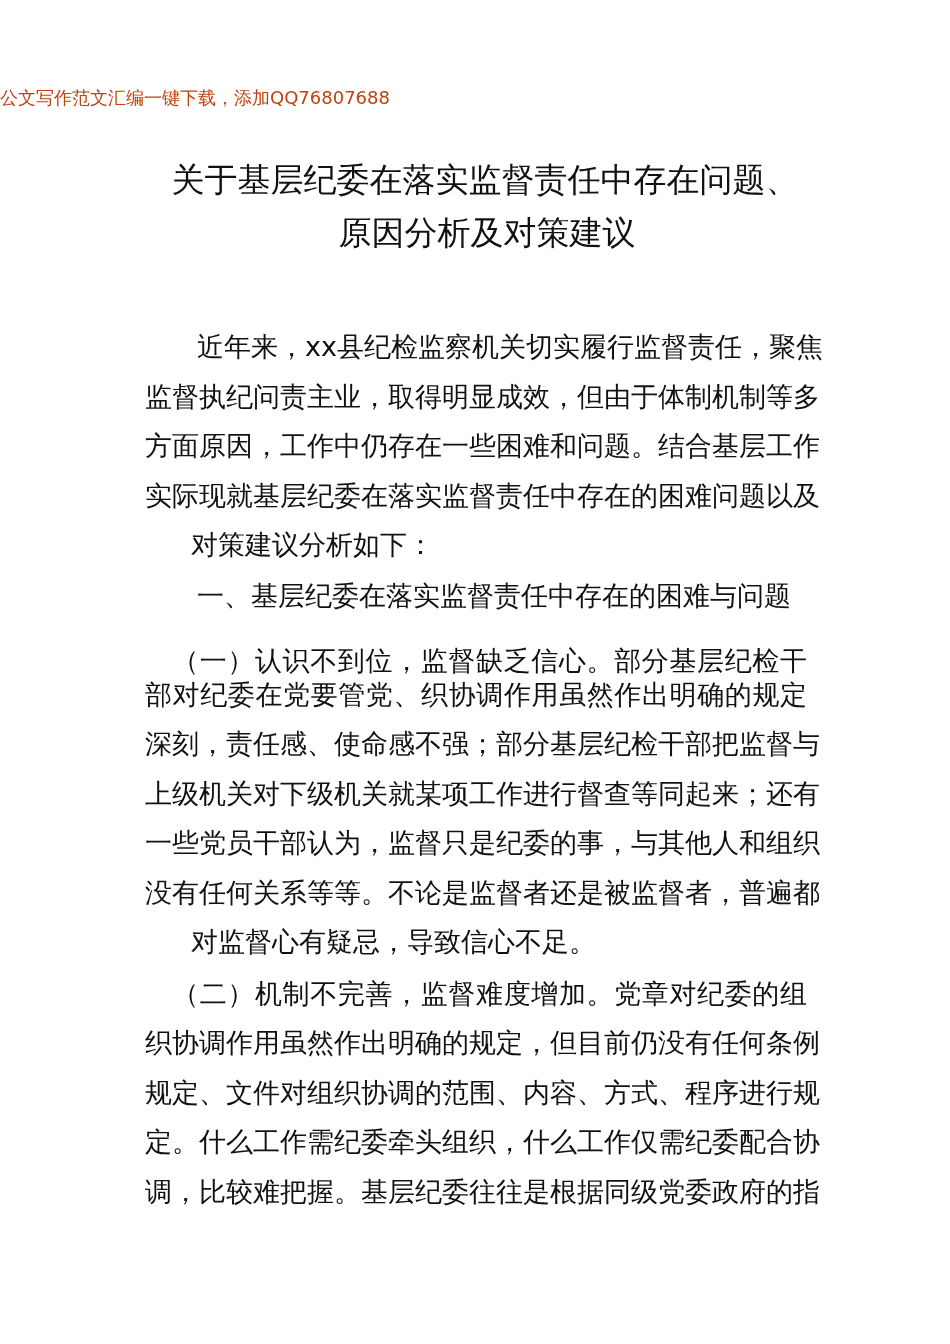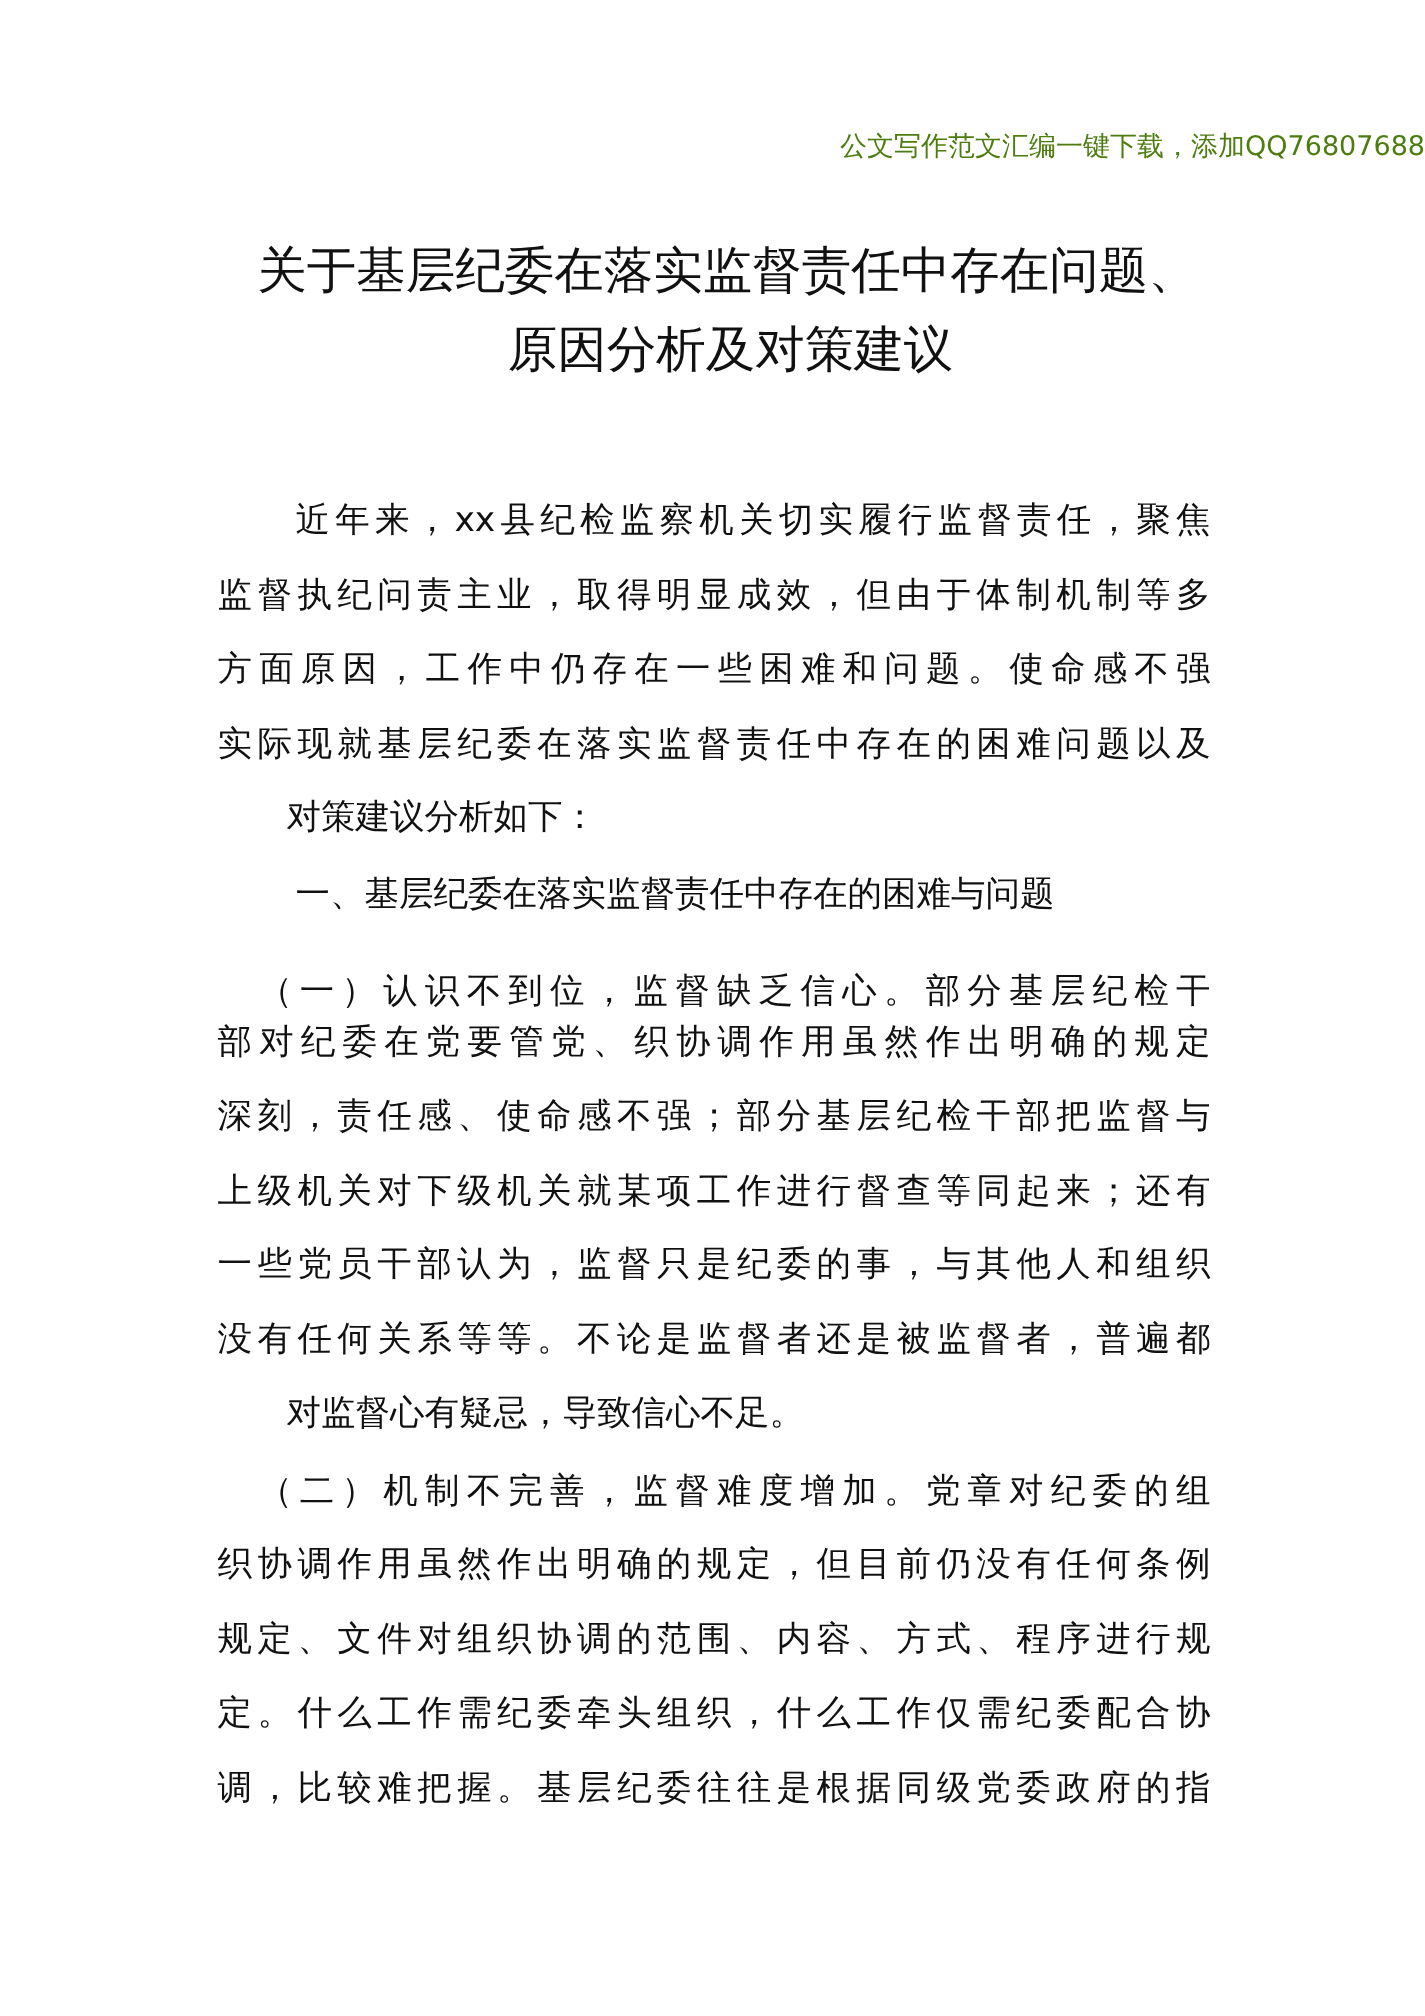--- a/index.html
+++ b/index.html
@@ -13,43 +13,43 @@
       position: relative;
       overflow: hidden;
       font-family: "DejaVu Sans", "Liberation Sans", sans-serif;
       color: #111111;
     }
     .watermark {
       position: absolute;
       left: 0;
       top: 86px;
       width: 100%;
-      text-align: right;
+      text-align: left;
       font-size: 18px;
       line-height: 24px;
-      color: #4d7c0f;
+      color: #c2410c;
       font-family: "DejaVu Sans", "Liberation Sans", sans-serif;
     }
     .title-line {
       position: absolute;
       left: 0;
       width: 100%;
       text-align: center;
       font-size: 33px;
       line-height: 40px;
       color: #111111;
       white-space: nowrap;
     }
     .title-line.l1 { top: 160px; left: 10px; }
     .title-line.l2 { top: 213px; margin-left: 12px; }
     .body-line {
       position: absolute;
       left: 145px;
       width: 662px;
-      font-size: 23px;
+      font-size: 27px;
       line-height: 34px;
       white-space: nowrap;
       text-align: justify;
       text-align-last: justify;
       color: #111111;
     }
     .body-line.indent {
       left: 197px;
       width: 610px;
     }
@@ -69,21 +69,21 @@
 <div>
 
   <div class="watermark">公文写作范文汇编一键下载，添加QQ76807688</div>
 
   <div class="title-line l1">关于基层纪委在落实监督责任中存在问题、</div>
   <div class="title-line l2">原因分析及对策建议</div>
 
   <div>
     <div class="body-line indent" style="top:330px">近年来，xx县纪检监察机关切实履行监督责任，聚焦</div>
     <div class="body-line" style="top:380px">监督执纪问责主业，取得明显成效，但由于体制机制等多</div>
-    <div class="body-line" style="top:429px">方面原因，工作中仍存在一些困难和问题。使命感不强</div>
+    <div class="body-line" style="top:429px">方面原因，工作中仍存在一些困难和问题。结合基层工作</div>
     <div class="body-line" style="top:479px">实际现就基层纪委在落实监督责任中存在的困难问题以及</div>
     <div class="body-line last" style="top:528px">对策建议分析如下：</div>
   </div>
 
   <div class="body-line heading" style="top:579px">一、基层纪委在落实监督责任中存在的困难与问题</div>
 
   <div>
     <div class="body-line" style="top:628px; left:172px; width:635px;margin-top:16px;">（一）认识不到位，监督缺乏信心。部分基层纪检干</div>
     <div class="body-line" style="top:678px">部对纪委在党要管党、织协调作用虽然作出明确的规定</div>
     <div class="body-line" style="top:727px">深刻，责任感、使命感不强；部分基层纪检干部把监督与</div>

